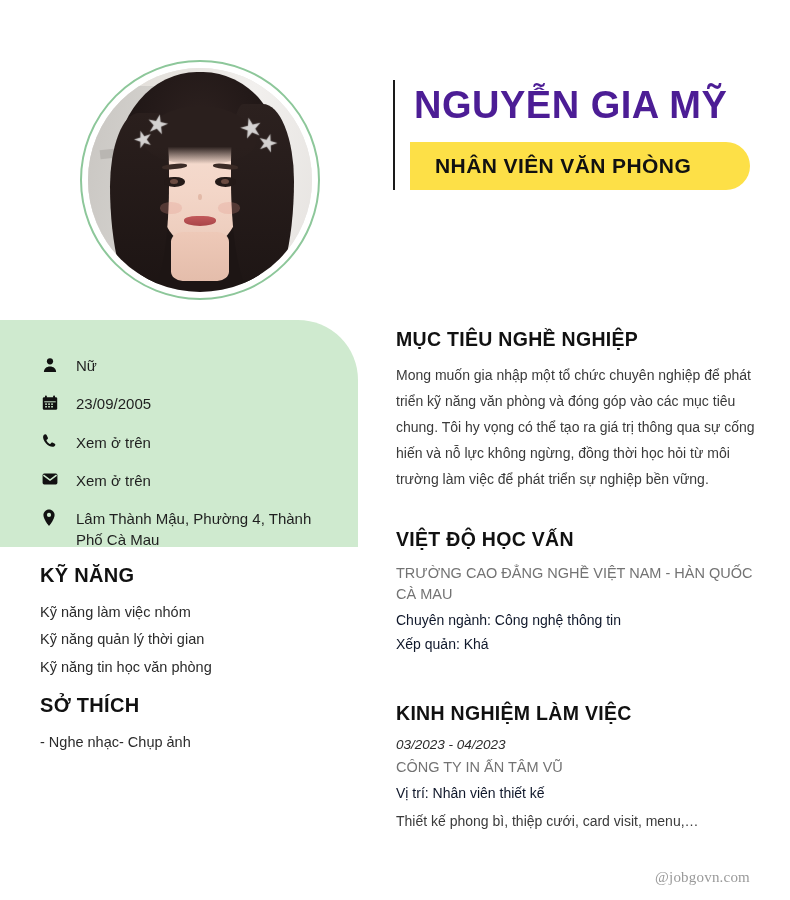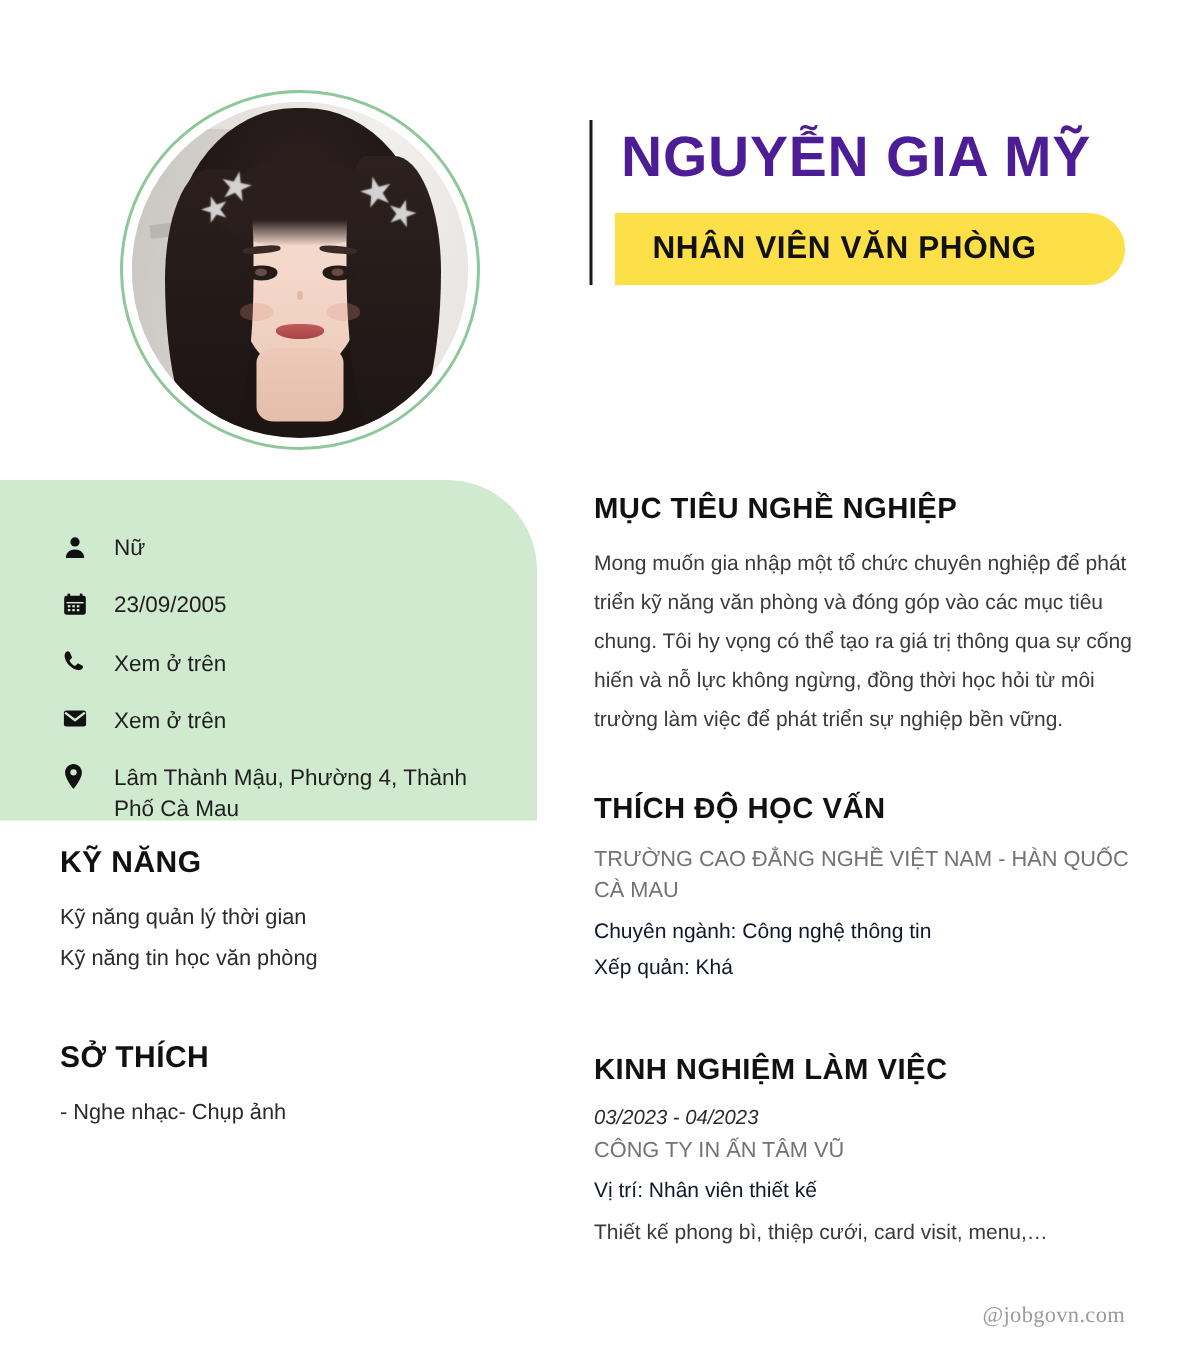--- a/index.html
+++ b/index.html
@@ -433,36 +433,37 @@
           <circle cx="7" cy="5.9" r="2.1" fill="#cfeacf"></circle>
         </svg>
       </span>
       <span class="contact-text">Lâm Thành Mậu, Phường 4, Thành Phố Cà Mau</span>
     </div>
 
   </div>
 
   <div class="left-block" style="top:564px;">
     <h2 class="left-heading">KỸ NĂNG</h2>
+    <p class="left-item">Kỹ năng làm việc nhóm</p>
     <p class="left-item">Kỹ năng quản lý thời gian</p>
     <p class="left-item">Kỹ năng tin học văn phòng</p>
   </div>
 
   <div class="left-block" style="top:694px;">
     <h2 class="left-heading">SỞ THÍCH</h2>
     <p class="left-item">- Nghe nhạc- Chụp ảnh</p>
   </div>
 
   <div class="right-block" style="top:328px;">
     <h2 class="right-heading">MỤC TIÊU NGHỀ NGHIỆP</h2>
     <p class="objective-text">Mong muốn gia nhập một tổ chức chuyên nghiệp để phát triển kỹ năng văn phòng và đóng góp vào các mục tiêu chung. Tôi hy vọng có thể tạo ra giá trị thông qua sự cống hiến và nỗ lực không ngừng, đồng thời học hỏi từ môi trường làm việc để phát triển sự nghiệp bền vững.</p>
   </div>
 
   <div class="right-block" style="top:528px;">
-    <h2 class="right-heading">THÍCH ĐỘ HỌC VẤN</h2>
+    <h2 class="right-heading">VIỆT ĐỘ HỌC VẤN</h2>
     <p class="entry-org">TRƯỜNG CAO ĐẲNG NGHỀ VIỆT NAM - HÀN QUỐC CÀ MAU</p>
     <p class="entry-line">Chuyên ngành: Công nghệ thông tin</p>
     <p class="entry-line">Xếp quản: Khá</p>
   </div>
 
   <div class="right-block" style="top:702px;">
     <h2 class="right-heading">KINH NGHIỆM LÀM VIỆC</h2>
     <p class="entry-date">03/2023 - 04/2023</p>
     <p class="entry-org">CÔNG TY IN ẤN TÂM VŨ</p>
     <p class="entry-line">Vị trí: Nhân viên thiết kế</p>

